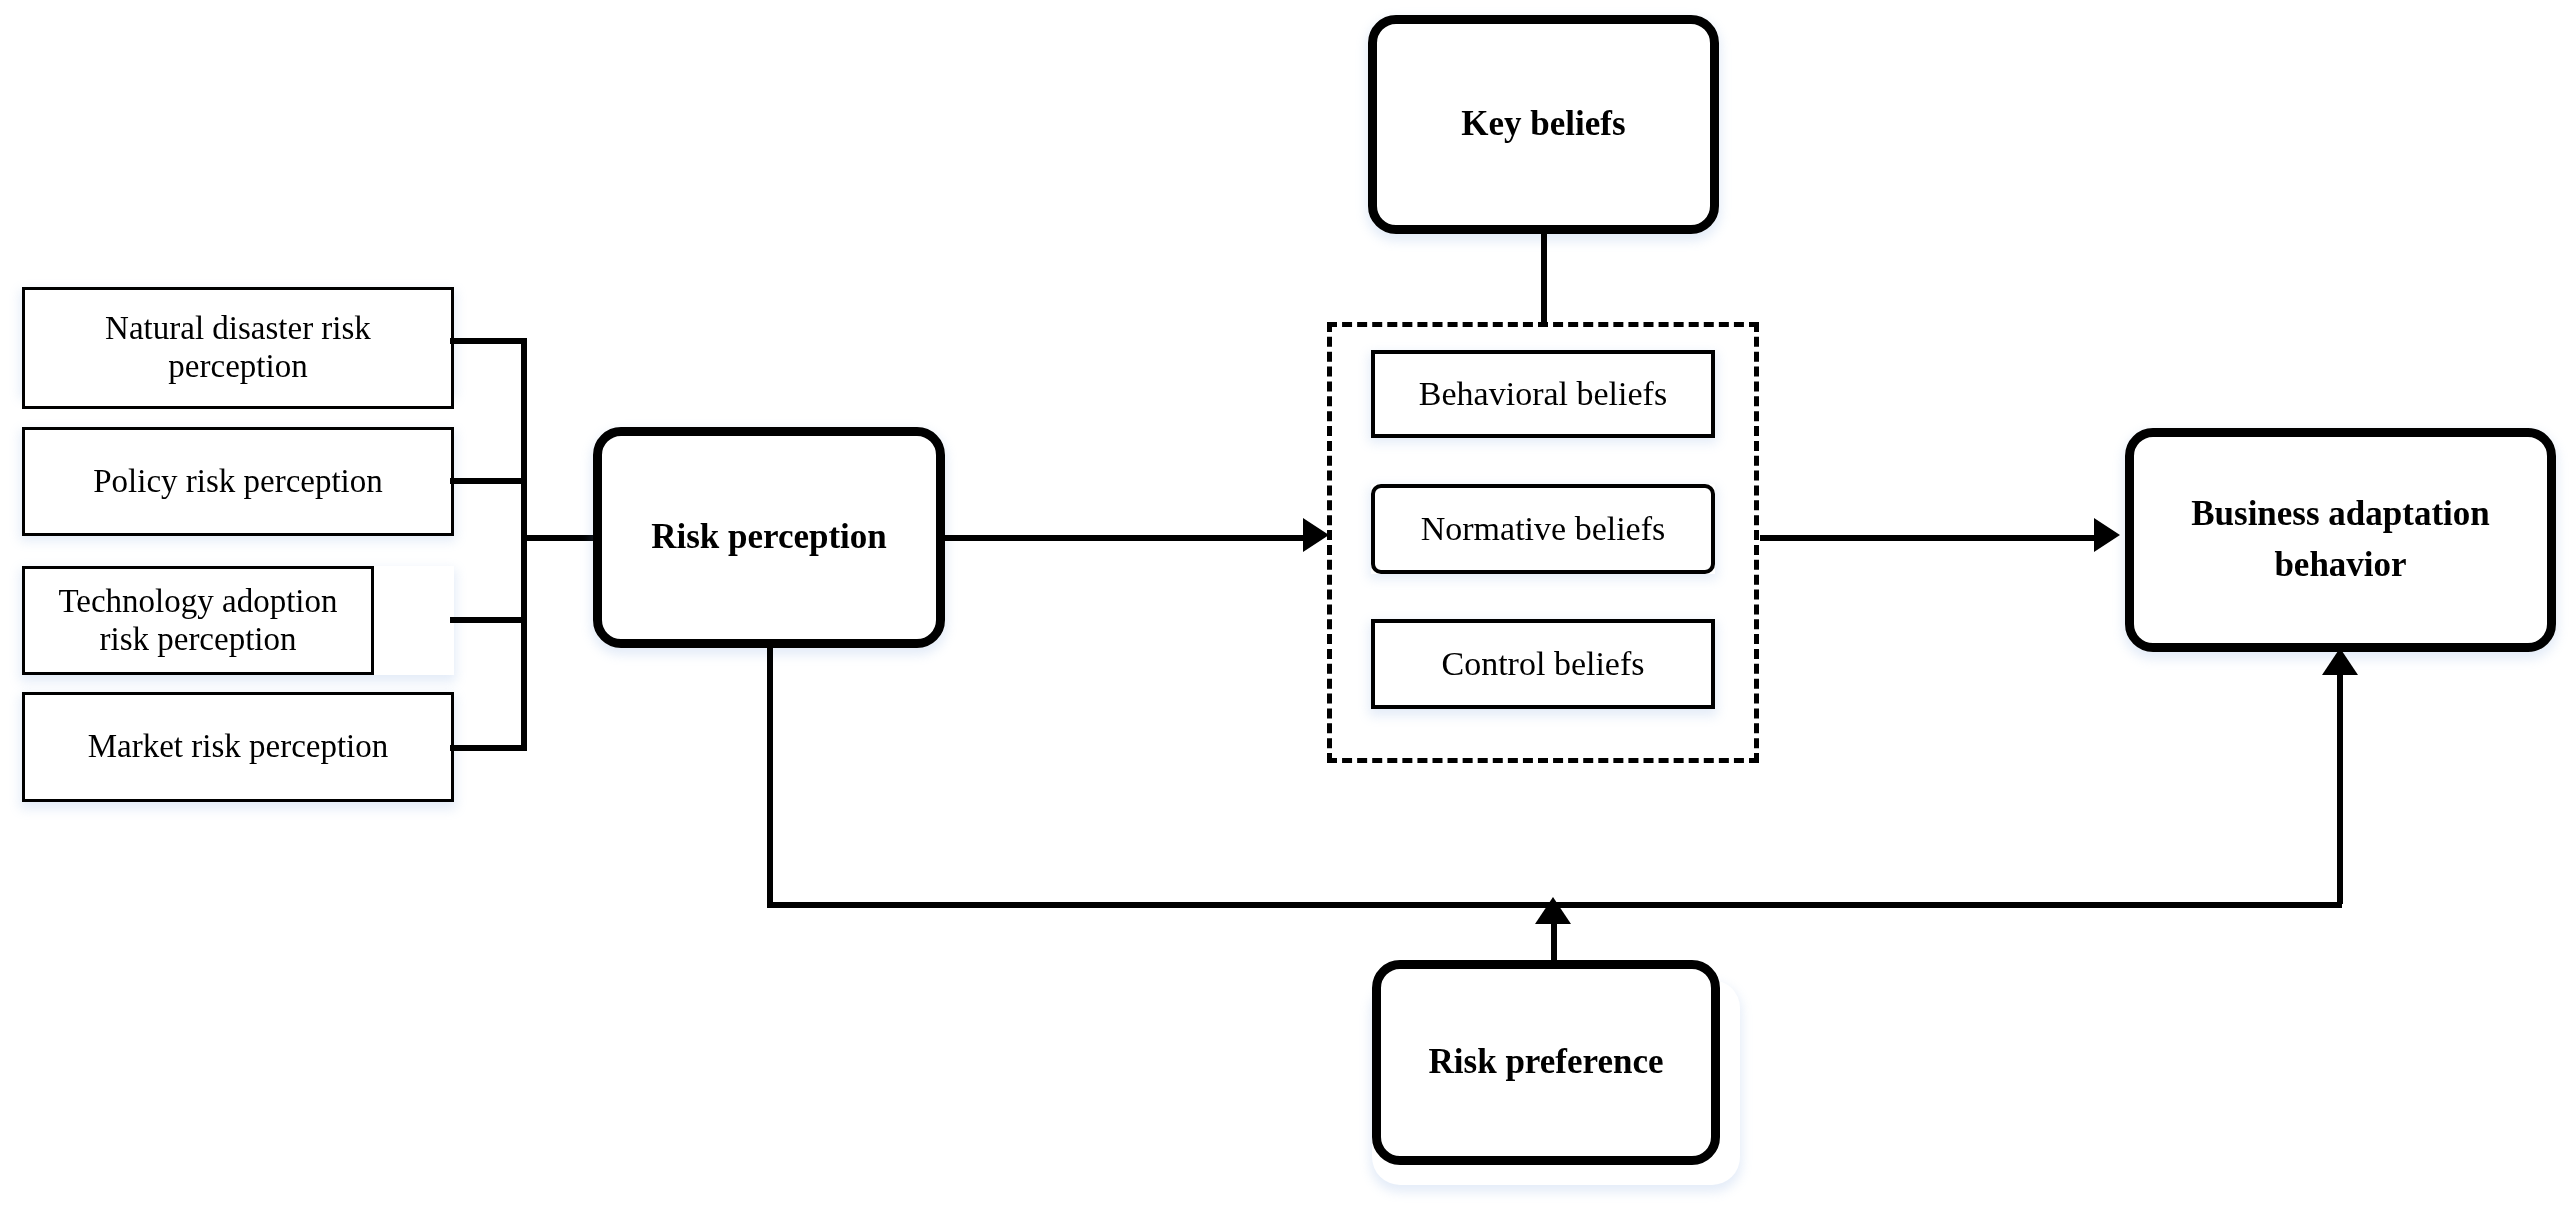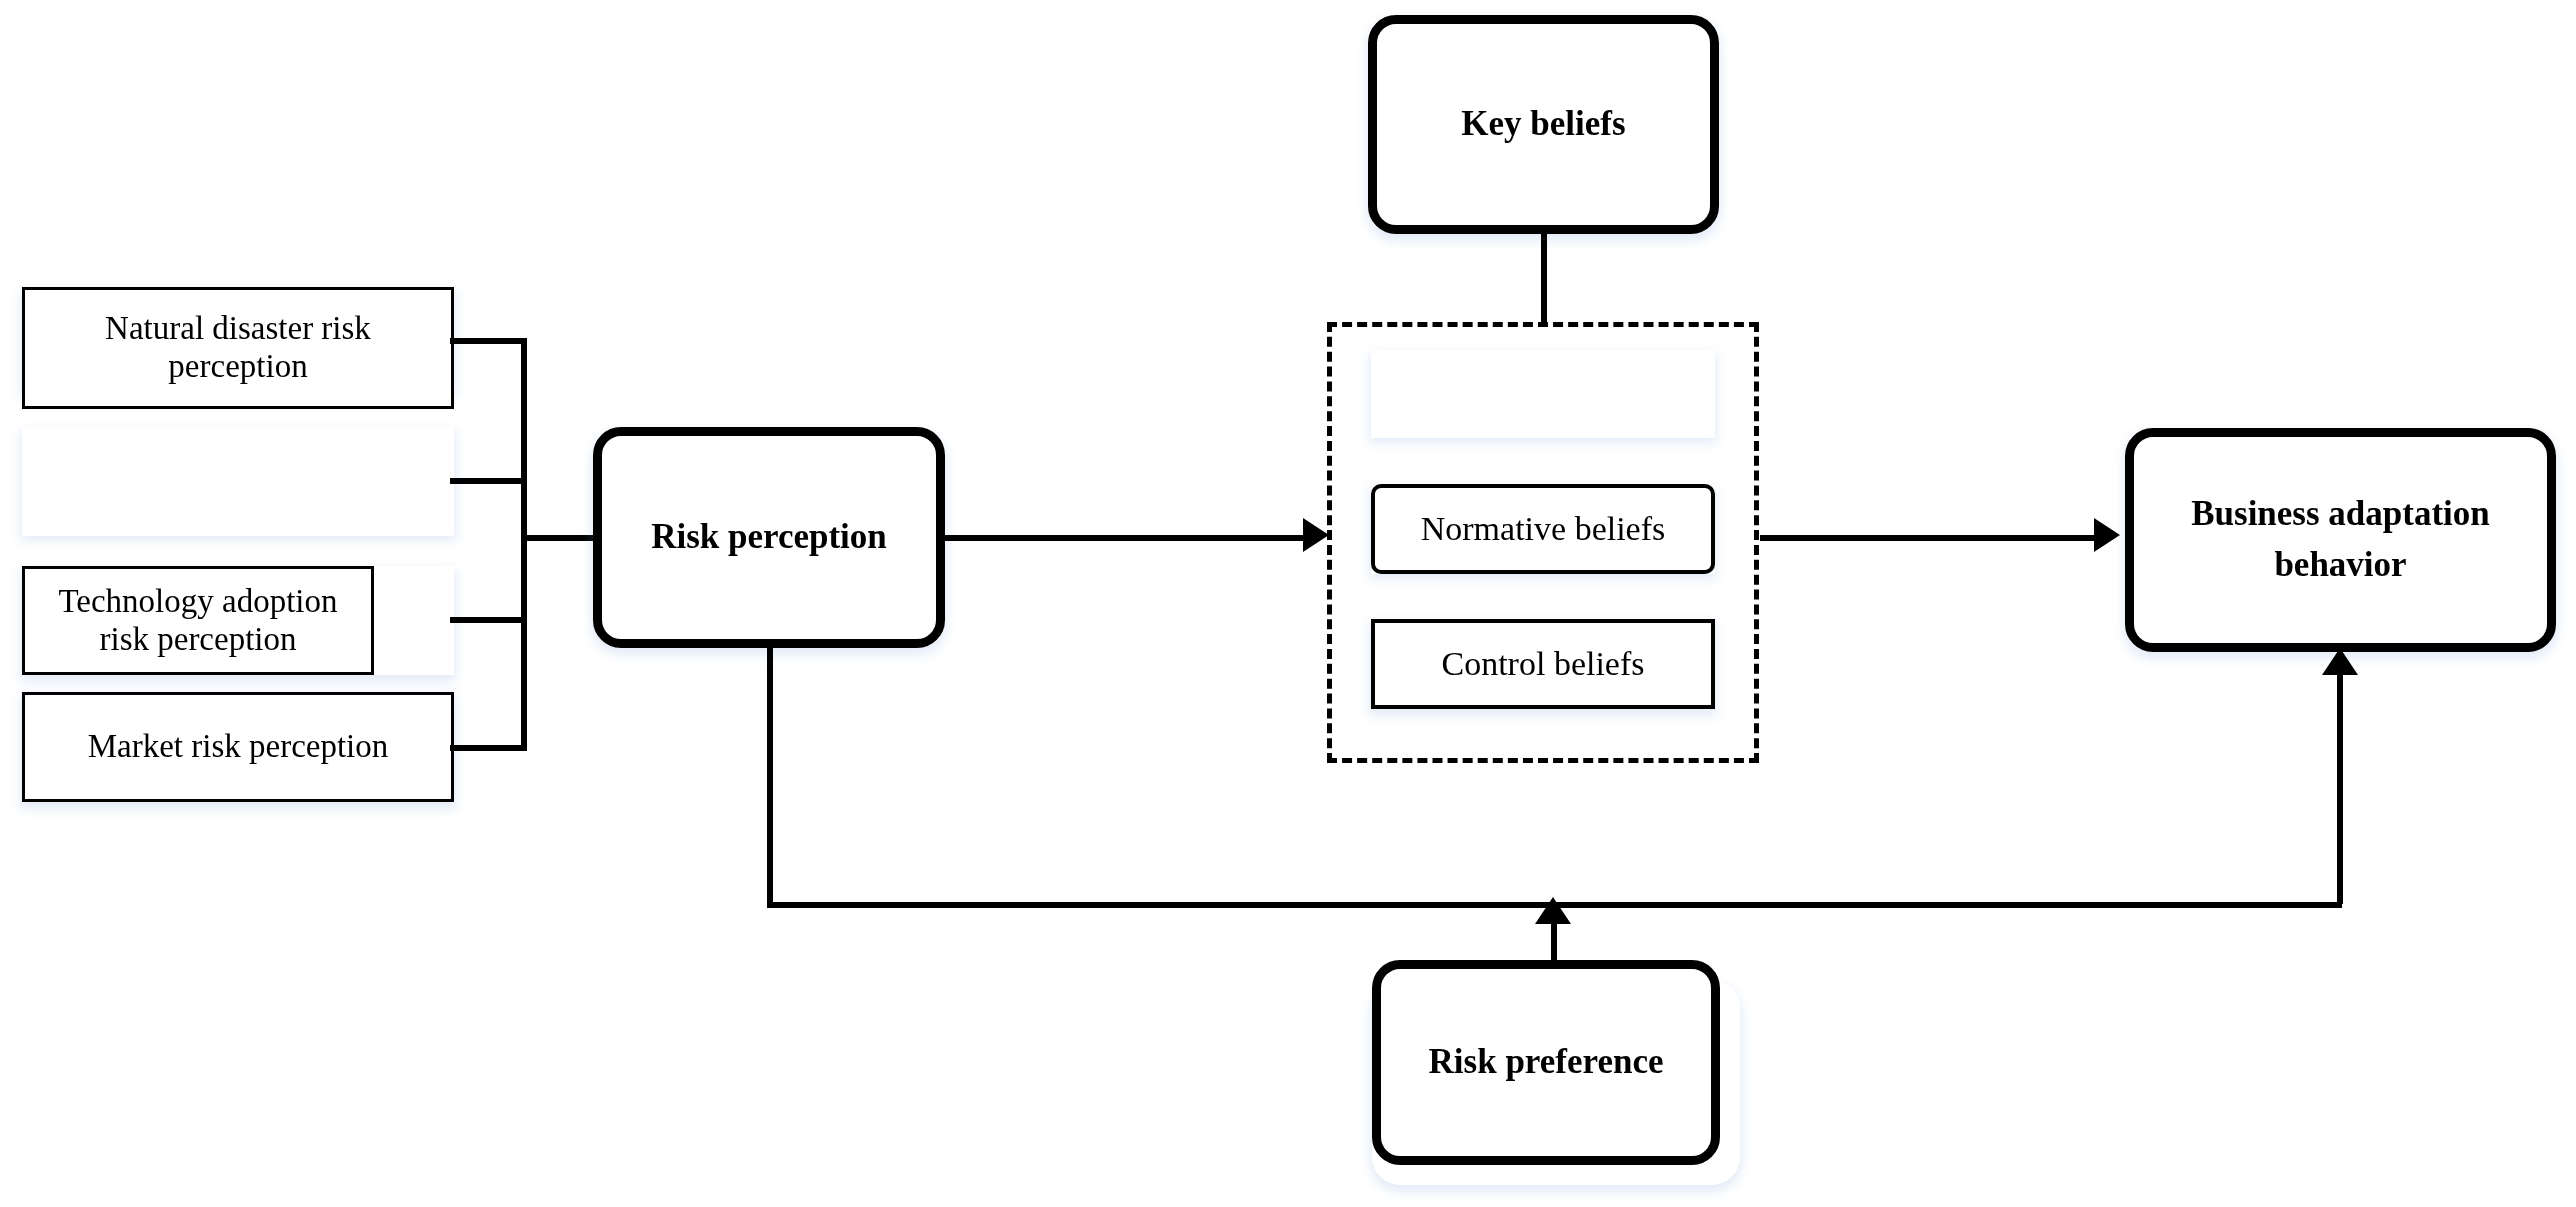--- a/index.html
+++ b/index.html
@@ -53,20 +53,23 @@
 <body>
 
 <div id="stage">
 
   <div class="halo" style="left:22px;  top:287px; width:432px; height:107px;"></div>
   <div class="node rect" style="left:22px;  top:287px; width:432px; height:122px;">
     <span class="lbl">Natural disaster risk perception</span>
   </div>
 
   <div class="halo" style="left:22px;  top:427px; width:432px; height:109px;"></div>
+  <div class="node rect" style="left:22px;  top:427px; width:432px; height:109px;">
+    <span class="lbl">Policy risk perception</span>
+  </div>
 
   <div class="halo" style="left:22px;  top:566px; width:432px; height:109px;"></div>
   <div class="node rect" style="left:22px;  top:566px; width:352px; height:109px;">
     <span class="lbl">Technology adoption risk perception</span>
   </div>
 
   <div class="halo" style="left:22px;  top:692px; width:432px; height:110px;"></div>
   <div class="node rect" style="left:22px;  top:692px; width:432px; height:110px;">
     <span class="lbl">Market risk perception</span>
   </div>
@@ -88,20 +91,23 @@
 
   <div class="halo" style="left:1368px; top:14.8px; width:351px; height:219px;border-radius:28px;"></div>
   <div class="node round" style="left:1368px; top:14.8px; width:351px; height:219px;justify-content:center;">
     <span class="lbl">Key beliefs</span>
   </div>
   <div class="ln v" style="left:1541px; top:234px; height:90px;"></div>
 
   <div class="dashed-group" style="left:1327px; top:322px; width:432px; height:441px;"></div>
 
   <div class="halo" style="left:1371px; top:350px; width:344px; height:88px;"></div>
+  <div class="node rect belief" style="left:1371px; top:350px; width:344px; height:88px;">
+    <span class="lbl">Behavioral beliefs</span>
+  </div>
 
   <div class="halo" style="left:1371px; top:484px; width:344px; height:90px;"></div>
   <div class="node rect belief" style="left:1371px; top:484px; width:344px; height:90px;border-radius:10px;">
     <span class="lbl">Normative beliefs</span>
   </div>
 
   <div class="halo" style="left:1371px; top:619px; width:344px; height:90px;"></div>
   <div class="node rect belief" style="left:1371px; top:619px; width:344px; height:90px;">
     <span class="lbl">Control beliefs</span>
   </div>

